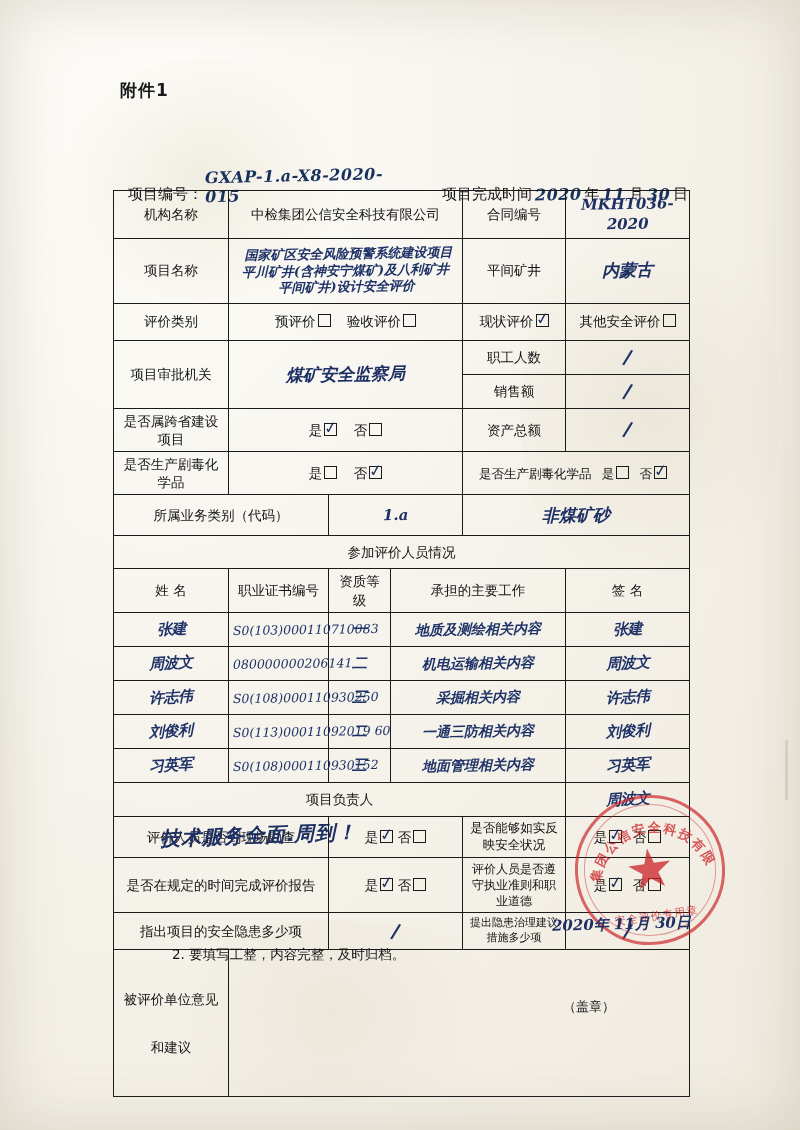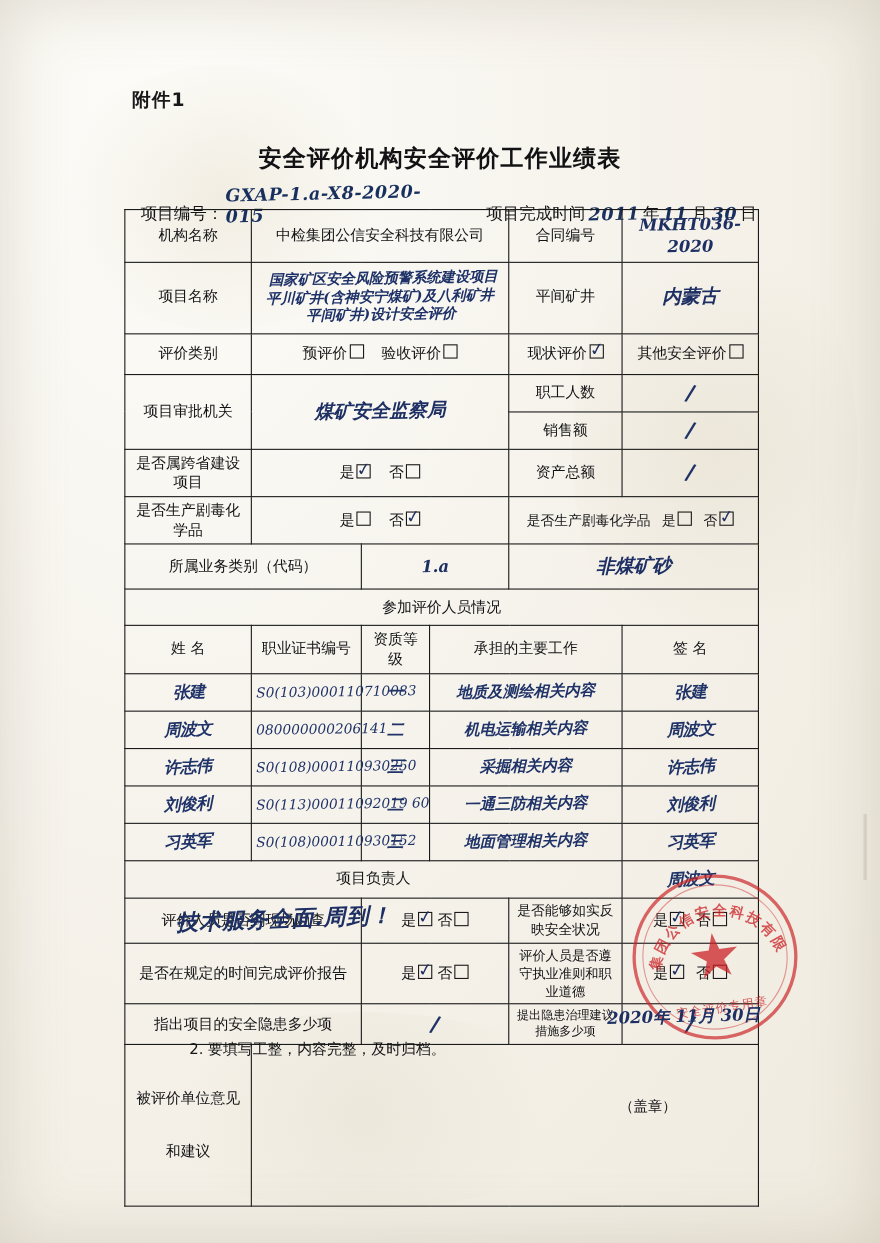--- a/index.html
+++ b/index.html
@@ -292,28 +292,27 @@
 </head>
 <body>
 
 <div id="page">
   <div class="blotch b1"></div>
   <div class="blotch b2"></div>
   <div class="blotch b3"></div>
   <div class="scan-line sl-right"></div>
 
   <div class="attach">附件1</div>
-  <div class="doc-title">安全评价机构安全评价工作业绩表</div>
 
   <div class="subline">
     <span class="lbl">项目编号：</span>
     <span class="hw code">GXAP-1.a-X8-2020-015</span>
     <span class="gap"></span>
     <span class="lbl">项目完成时间</span>
-    <span class="hw date-hw">2011</span>
+    <span class="hw date-hw">2020</span>
     <span class="lbl">年</span>
     <span class="hw date-hw">11</span>
     <span class="lbl">月</span>
     <span class="hw date-hw">30</span>
     <span class="lbl">日</span>
   </div>
 
   <table class="form">
     <colgroup>
       <col style="width:115px">

